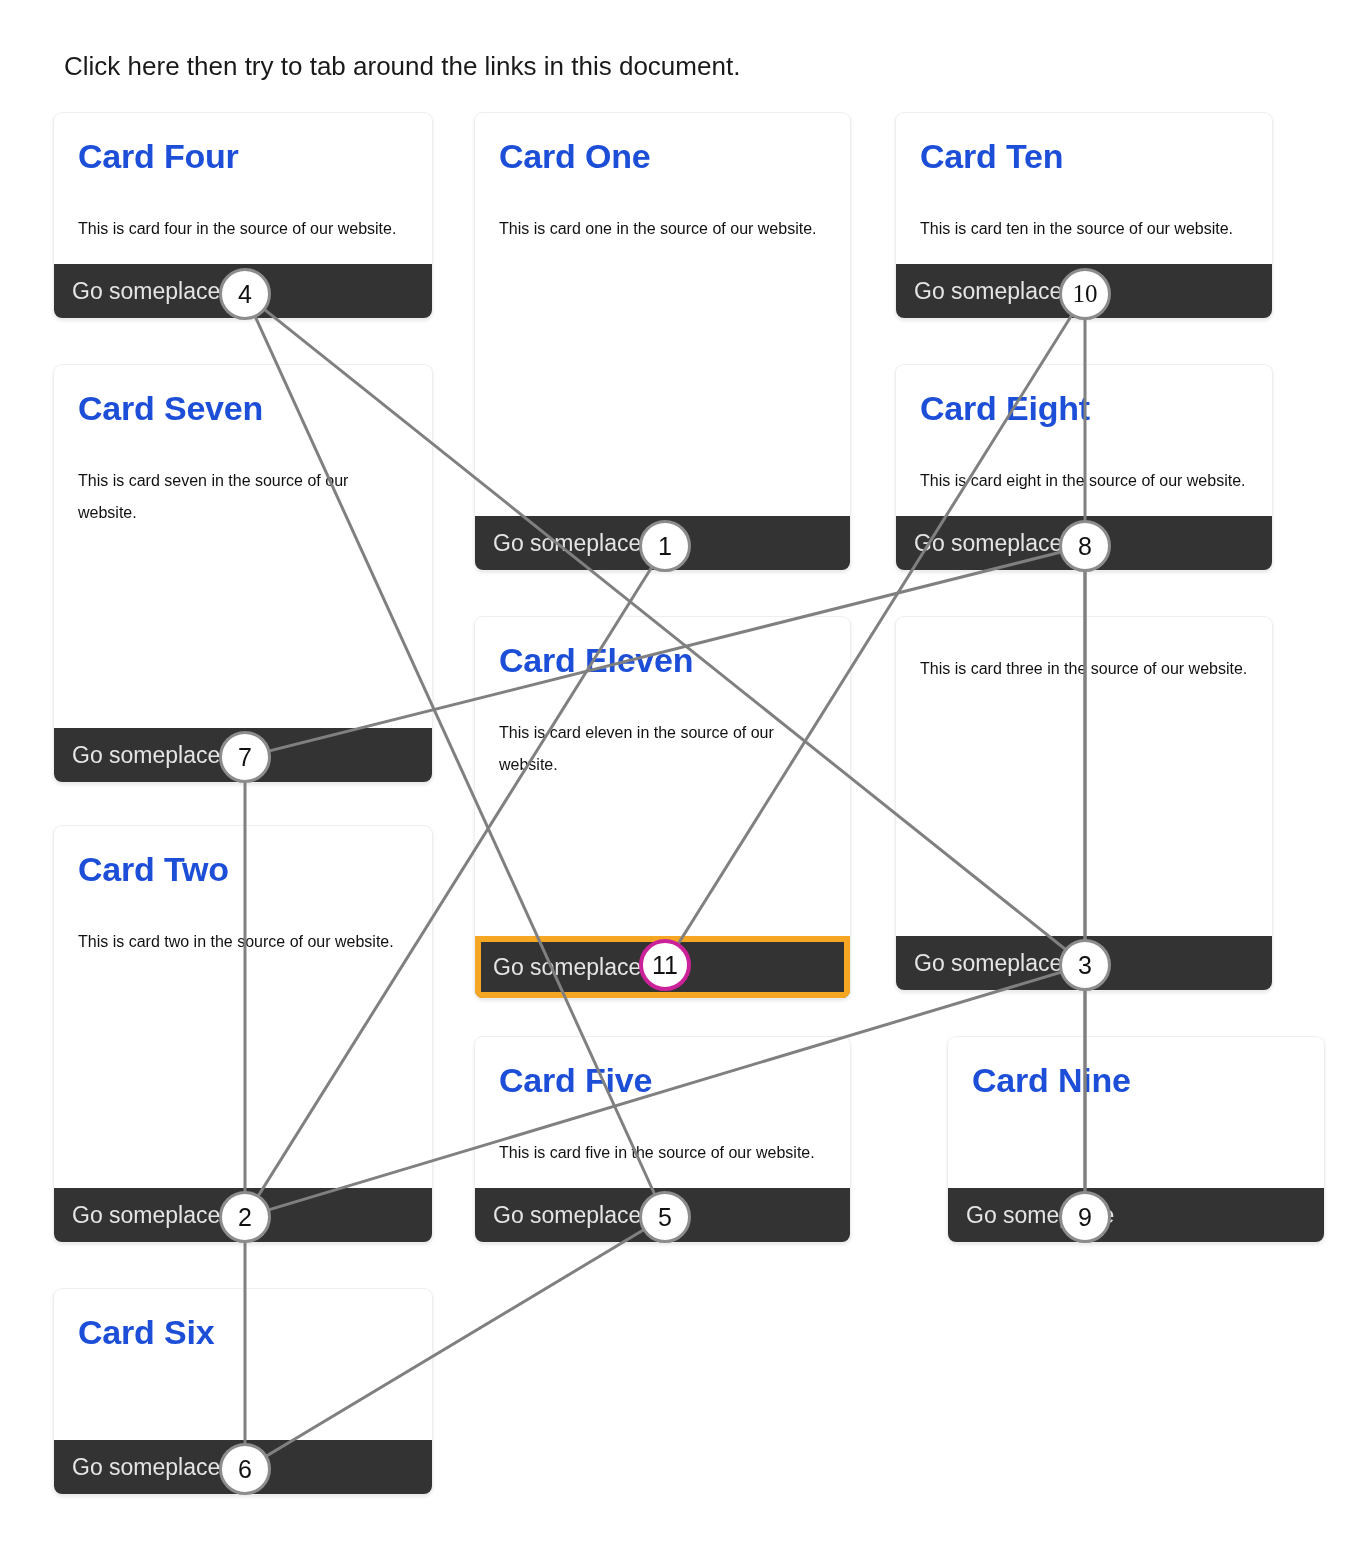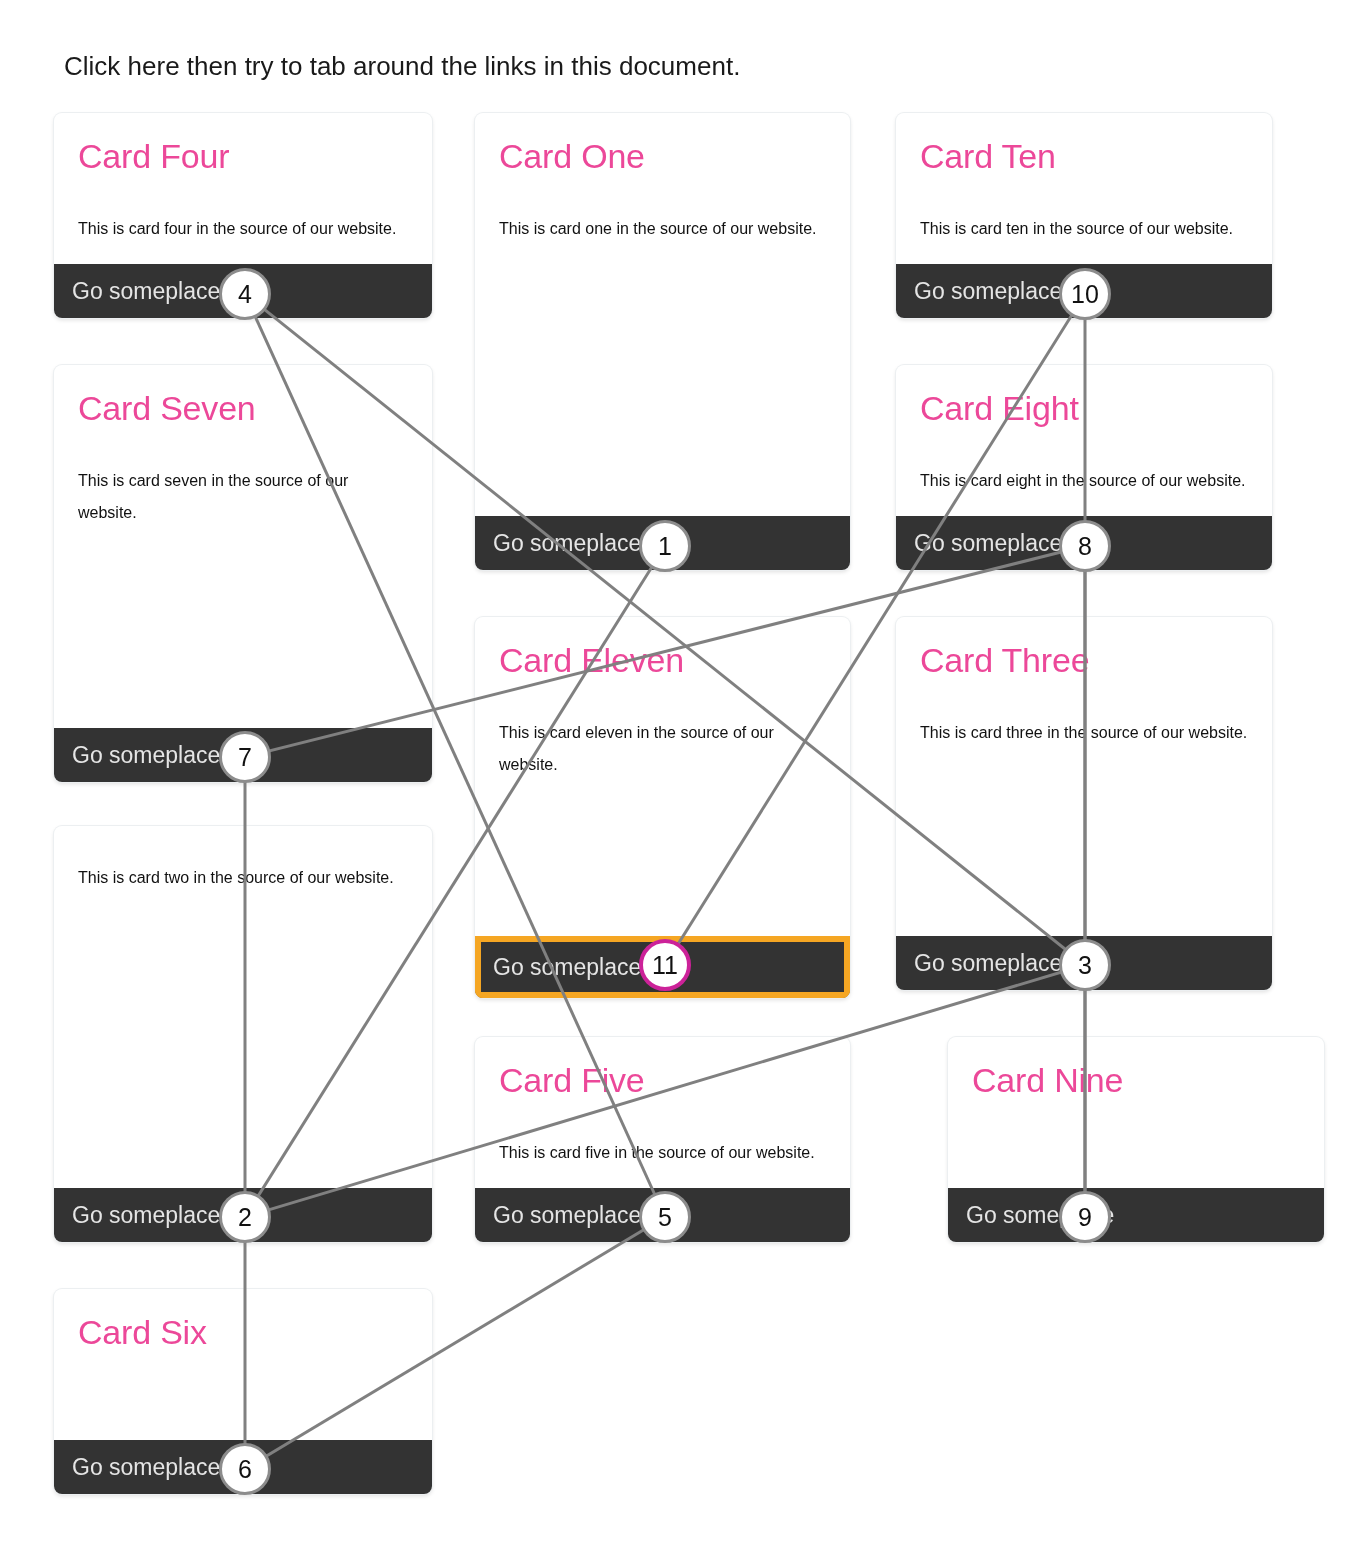--- a/index.html
+++ b/index.html
@@ -39,22 +39,22 @@
     background: #ffffff;
     border-radius: 8px;
     box-shadow: 0 0 0 1px #eceff1, 0 2px 4px rgba(0,0,0,0.13);
     box-sizing: border-box;
     overflow: hidden;
     display: flex;
     flex-direction: column;
   }
   .card-title {
     font-size: 34px;
-    font-weight: normal;
-    color: #ec4899;
+    font-weight: bold;
+    color: #1d4ed8;
     margin: 22px 0 0 24px;
     line-height: 42px;
     letter-spacing: -0.2px;
   }
   .card-text {
     font-size: 16px;
     line-height: 32px;
     color: #111111;
     margin: 36px 24px 0 24px;
   }
@@ -148,26 +148,26 @@
         <div class="card-spacer"></div>
         <a class="card-link" href="#">Go someplace</a>
       </div>
       <div class="card" style="left: 475px; top: 617px; width: 375px; height: 381px;">
         <div class="card-title">Card Eleven</div>
         <div class="card-text">This is card eleven in the source of our website.</div>
         <div class="card-spacer"></div>
         <a class="card-link focused" href="#">Go someplace</a>
       </div>
       <div class="card" style="left: 896px; top: 617px; width: 376px; height: 373px;">
-        <div class="card-title">Card Three</div>
         <div class="card-text">This is card three in the source of our website.</div>
         <div class="card-spacer"></div>
         <a class="card-link" href="#">Go someplace</a>
       </div>
       <div class="card" style="left: 54px; top: 826px; width: 378px; height: 416px;">
+        <div class="card-title">Card Two</div>
         <div class="card-text">This is card two in the source of our website.</div>
         <div class="card-spacer"></div>
         <a class="card-link" href="#">Go someplace</a>
       </div>
       <div class="card" style="left: 475px; top: 1037px; width: 375px; height: 205px;">
         <div class="card-title">Card Five</div>
         <div class="card-text">This is card five in the source of our website.</div>
         <div class="card-spacer"></div>
         <a class="card-link" href="#">Go someplace</a>
       </div>
@@ -191,21 +191,21 @@
       <line x1="665" y1="1217" x2="245" y2="1469" stroke="#808080" stroke-width="3"></line>
       <line x1="245" y1="1469" x2="245" y2="757" stroke="#808080" stroke-width="3"></line>
       <line x1="245" y1="757" x2="1085" y2="546" stroke="#808080" stroke-width="3"></line>
       <line x1="1085" y1="546" x2="1085" y2="1217" stroke="#808080" stroke-width="3"></line>
       <line x1="1085" y1="1217" x2="1085" y2="294" stroke="#808080" stroke-width="3"></line>
       <line x1="1085" y1="294" x2="665" y2="965" stroke="#808080" stroke-width="3"></line>
     </svg>
   <div id="markers-layer">
       <div class="marker" style="left: 245px; top: 294px;">4</div>
       <div class="marker" style="left: 665px; top: 546px;">1</div>
-      <div class="marker" style="left: 1085px; top: 294px;">10</div>
+      <div class="marker" style="left: 1085px; top: 294px; font-family: Liberation Serif, serif;">10</div>
       <div class="marker" style="left: 245px; top: 757px;">7</div>
       <div class="marker" style="left: 1085px; top: 546px;">8</div>
       <div class="marker current" style="left: 665px; top: 965px;">11</div>
       <div class="marker" style="left: 1085px; top: 965px;">3</div>
       <div class="marker" style="left: 245px; top: 1217px;">2</div>
       <div class="marker" style="left: 665px; top: 1217px;">5</div>
       <div class="marker" style="left: 1085px; top: 1217px;">9</div>
       <div class="marker" style="left: 245px; top: 1469px;">6</div>
     </div>
 

